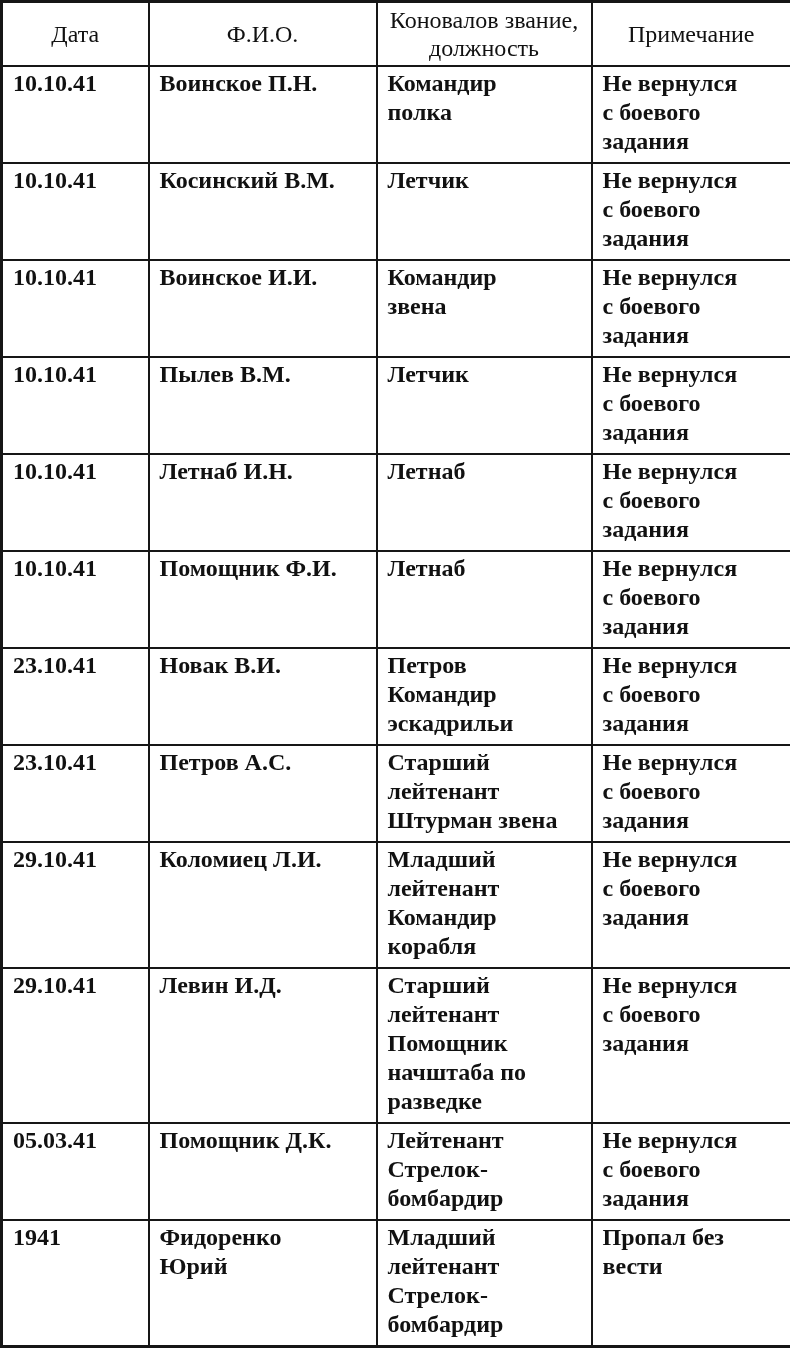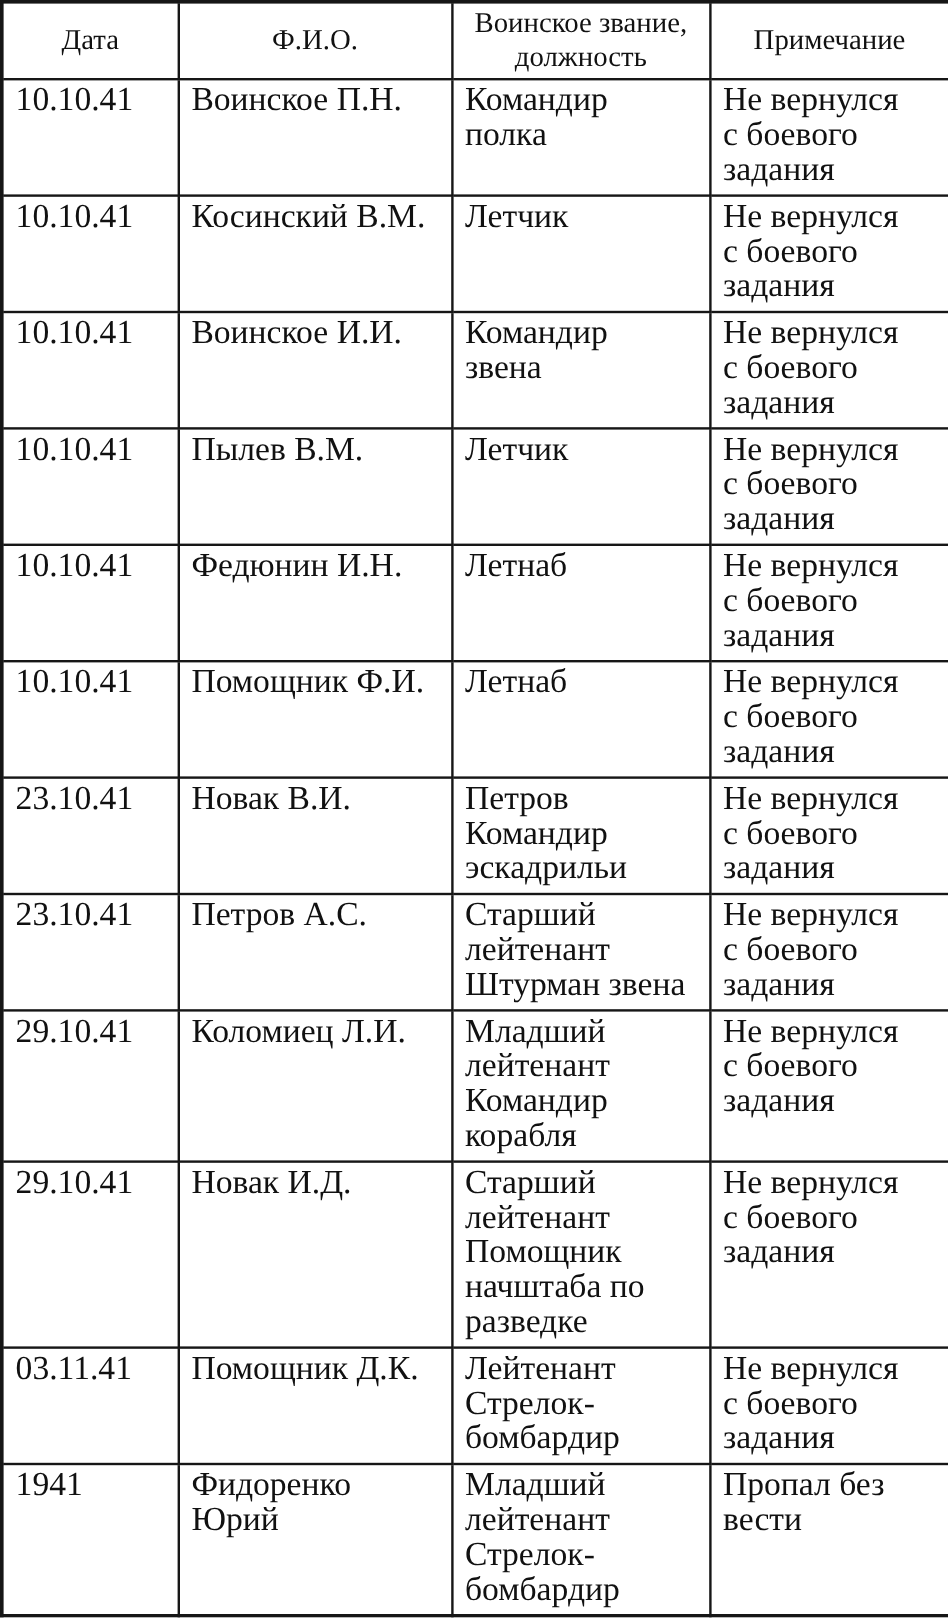--- a/index.html
+++ b/index.html
@@ -29,47 +29,48 @@
     font-weight: normal;
     font-size: 24px;
     line-height: 28px;
     text-align: center;
     vertical-align: middle;
     padding: 3px 4px;
     white-space: pre-line;
     height: 58px;
   }
   td {
-    font-size: 28px;
+    font-size: 24px;
     line-height: 29px;
     vertical-align: top;
     padding: 2px 6px 6px 10px;
     white-space: pre-line;
     overflow: hidden;
+    font-weight: bold;
   }
   col.c-date { width: 147px; }
   col.c-name { width: 228px; }
   col.c-rank { width: 215px; }
   col.c-note { width: 200px; }
 </style>
 </head>
 <body>
 
 <table class="roster">
   <colgroup>
     <col class="c-date">
     <col class="c-name">
     <col class="c-rank">
     <col class="c-note">
   </colgroup>
   <thead>
     <tr id="header-row">
         <th>Дата</th>
         <th>Ф.И.О.</th>
-        <th>Воинское звание,
+        <th>Коновалов звание,
 должность</th>
         <th>Примечание</th>
       </tr>
   </thead>
   <tbody id="table-body">
       <tr>
         <td>10.10.41</td>
         <td>Воинское П.Н.</td>
         <td>Командир
 полка</td>
@@ -97,21 +98,21 @@
       <tr>
         <td>10.10.41</td>
         <td>Пылев В.М.</td>
         <td>Летчик</td>
         <td>Не вернулся
 с боевого
 задания</td>
       </tr>
       <tr>
         <td>10.10.41</td>
-        <td>Федюнин И.Н.</td>
+        <td>Летнаб И.Н.</td>
         <td>Летнаб</td>
         <td>Не вернулся
 с боевого
 задания</td>
       </tr>
       <tr>
         <td>10.10.41</td>
         <td>Помощник Ф.И.</td>
         <td>Летнаб</td>
         <td>Не вернулся
@@ -144,32 +145,32 @@
         <td>Младший
 лейтенант
 Командир
 корабля</td>
         <td>Не вернулся
 с боевого
 задания</td>
       </tr>
       <tr>
         <td>29.10.41</td>
-        <td>Новак И.Д.</td>
+        <td>Левин И.Д.</td>
         <td>Старший
 лейтенант
 Помощник
 начштаба по
 разведке</td>
         <td>Не вернулся
 с боевого
 задания</td>
       </tr>
       <tr>
-        <td>03.11.41</td>
+        <td>05.03.41</td>
         <td>Помощник Д.К.</td>
         <td>Лейтенант
 Стрелок-
 бомбардир</td>
         <td>Не вернулся
 с боевого
 задания</td>
       </tr>
       <tr>
         <td>1941</td>

